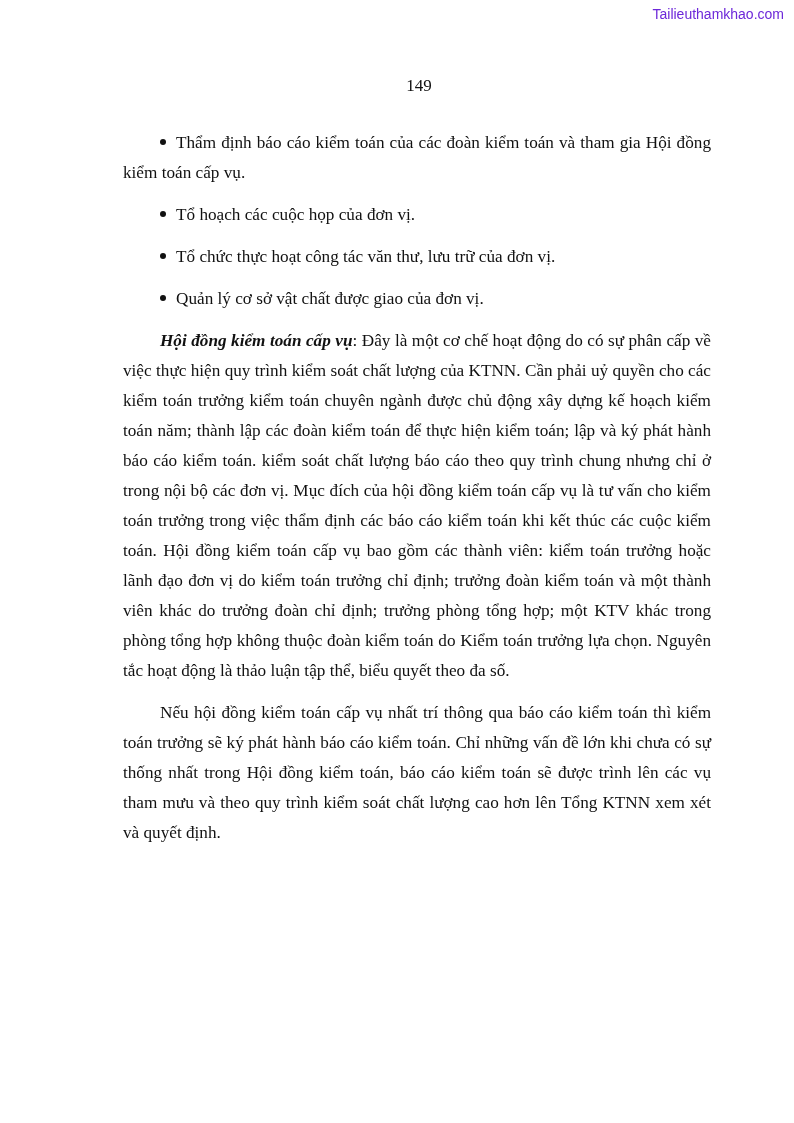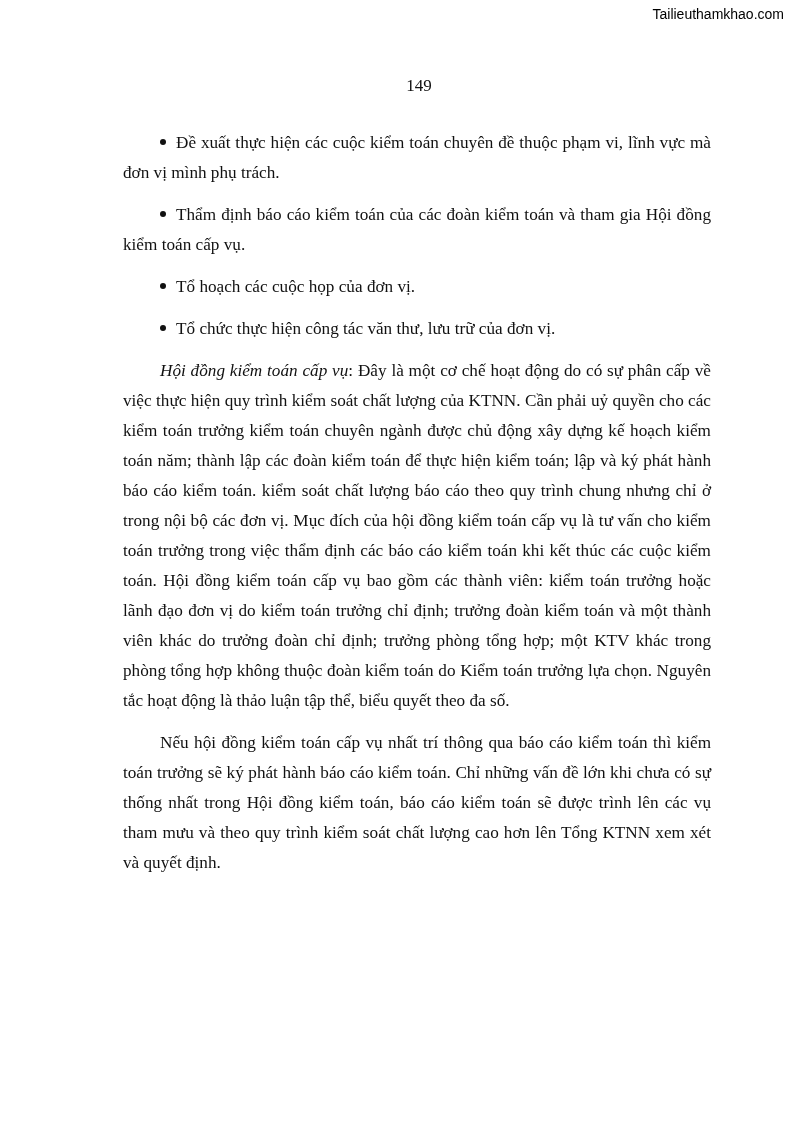--- a/index.html
+++ b/index.html
@@ -1,35 +1,35 @@
 <!DOCTYPE html>
 <html><head>
 <meta charset="utf-8">
 <style>
   html, body { margin: 0; padding: 0; background: #ffffff; }
   body { width: 794px; height: 1123px; position: relative; overflow: hidden;
          font-family: "Liberation Serif", serif; color: #111; }
   .watermark { position: absolute; top: 6px; right: 10px; font-family: "Liberation Sans", sans-serif;
-               font-size: 14px; color: #000000; letter-spacing: 0px; }
+               font-size: 14px; color: #6d28d9; letter-spacing: 0px; }
   .page-number { position: absolute; top: 76px; left: 0; width: 838px; text-align: center; font-size: 17px; }
   .content { position: absolute; left: 123px; top: 128px; width: 588px; font-size: 17.2px; line-height: 30px; text-align: justify; }
   .bullet { margin: 0 0 12px 0; text-indent: 37px; position: relative; }
   .bullet .dot { display: inline-block; width: 6px; height: 6px; background: #111; border-radius: 50%;
                  margin-right: 10px; vertical-align: middle; position: relative; top: -2px; }
   .para { margin: 0 0 12px 0; text-indent: 37px; }
-  .bold-italic { font-weight: normal; font-style: italic; }
+  .bold-italic { font-weight: bold; font-style: italic; }
 </style>
 </head>
 <body>
 
 <div class="watermark">Tailieuthamkhao.com</div>
 <div class="page-number">149</div>
 
 <div class="content">
-  <p class="bullet"><span class="dot"></span><span>Đề xuất thực hiện các cuộc kiểm toán chuyên đề thuộc phạm vi, lĩnh vực mà đơn vị mình phụ trách.</span></p>
   <p class="bullet"><span class="dot"></span><span>Thẩm định báo cáo kiểm toán của các đoàn kiểm toán và tham gia Hội đồng kiểm toán cấp vụ.</span></p>
   <p class="bullet"><span class="dot"></span><span>Tổ hoạch các cuộc họp của đơn vị.</span></p>
-  <p class="bullet"><span class="dot"></span><span>Tổ chức thực hiện công tác văn thư, lưu trữ của đơn vị.</span></p>
+  <p class="bullet"><span class="dot"></span><span>Tổ chức thực hoạt công tác văn thư, lưu trữ của đơn vị.</span></p>
+  <p class="bullet"><span class="dot"></span><span>Quản lý cơ sở vật chất được giao của đơn vị.</span></p>
 
   <p class="para"><span class="bold-italic">Hội đồng kiểm toán cấp vụ</span><span>: </span><span>Đây là một cơ chế hoạt động do có sự phân cấp về việc thực hiện quy trình kiểm soát chất lượng của KTNN. Cần phải uỷ quyền cho các kiểm toán trưởng kiểm toán chuyên ngành được chủ động xây dựng kế hoạch kiểm toán năm; thành lập các đoàn kiểm toán để thực hiện kiểm toán; lập và ký phát hành báo cáo kiểm toán. kiểm soát chất lượng báo cáo theo quy trình chung nhưng chỉ ở trong nội bộ các đơn vị. Mục đích của hội đồng kiểm toán cấp vụ là tư vấn cho kiểm toán trưởng trong việc thẩm định các báo cáo kiểm toán khi kết thúc các cuộc kiểm toán. Hội đồng kiểm toán cấp vụ bao gồm các thành viên: kiểm toán trưởng hoặc lãnh đạo đơn vị do kiểm toán trưởng chỉ định; trưởng đoàn kiểm toán và một thành viên khác do trưởng đoàn chỉ định; trưởng phòng tổng hợp; một KTV khác trong phòng tổng hợp không thuộc đoàn kiểm toán do Kiểm toán trưởng lựa chọn. Nguyên tắc hoạt động là thảo luận tập thể, biểu quyết theo đa số.</span></p>
 
   <p class="para">Nếu hội đồng kiểm toán cấp vụ nhất trí thông qua báo cáo kiểm toán thì kiểm toán trưởng sẽ ký phát hành báo cáo kiểm toán. Chỉ những vấn đề lớn khi chưa có sự thống nhất trong Hội đồng kiểm toán, báo cáo kiểm toán sẽ được trình lên các vụ tham mưu và theo quy trình kiểm soát chất lượng cao hơn lên Tổng KTNN xem xét và quyết định.</p>
 </div>
 
 </body></html>

